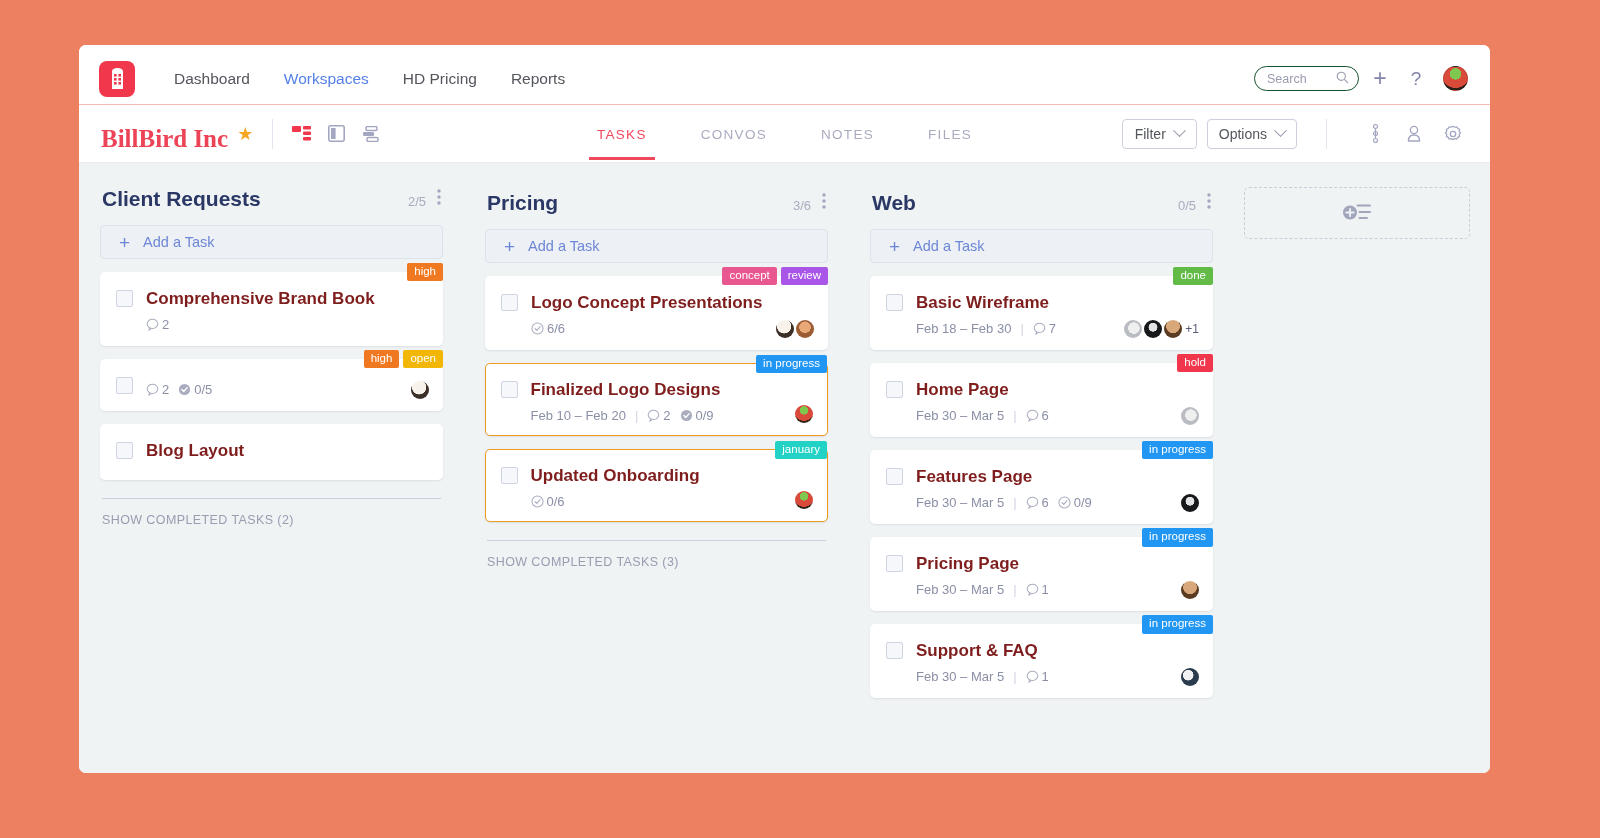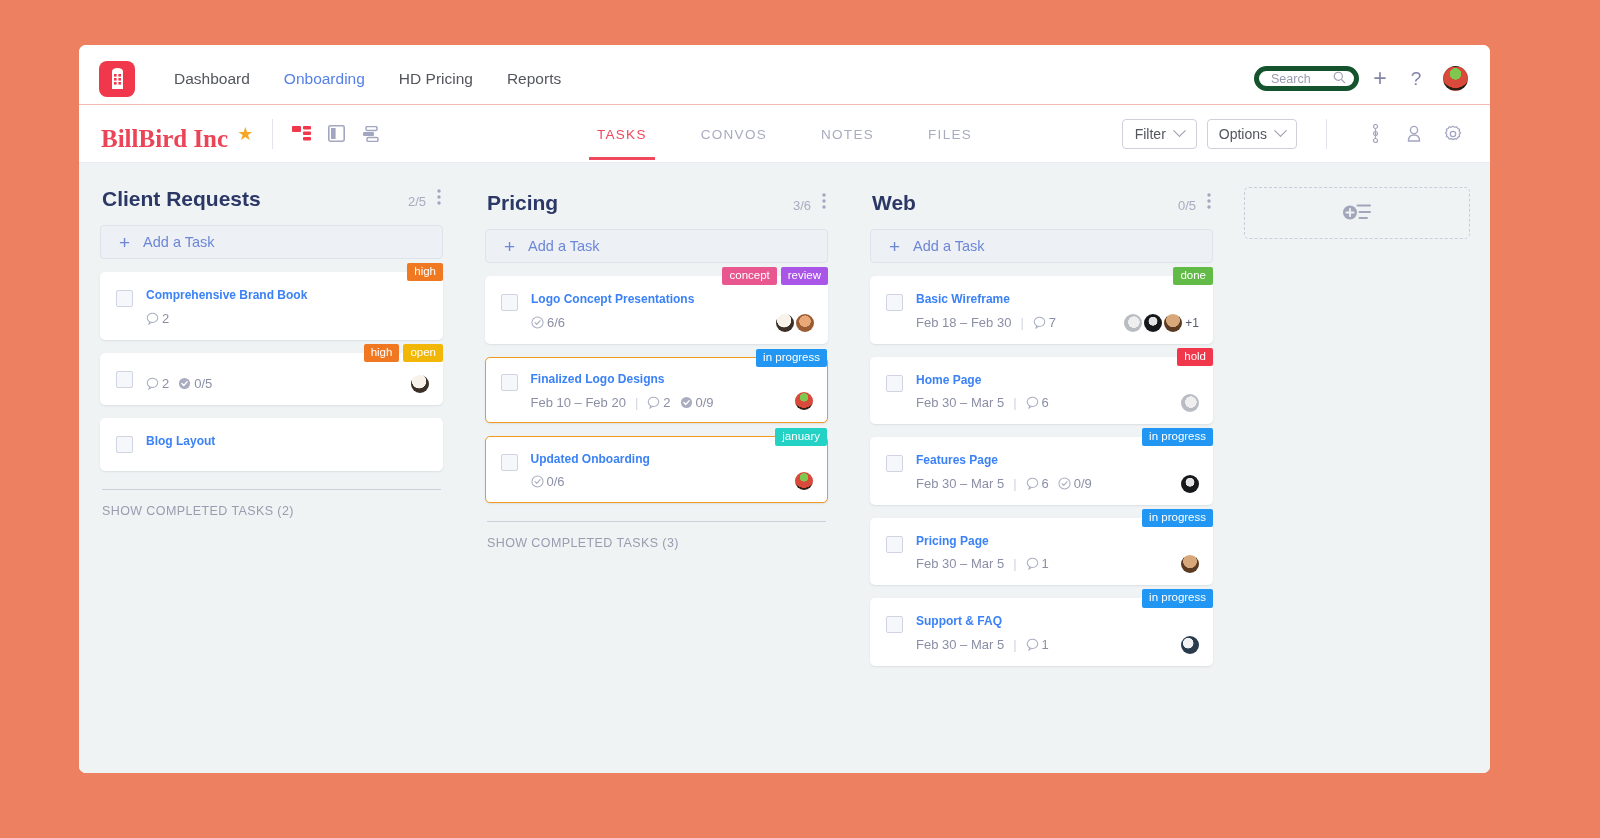--- a/index.html
+++ b/index.html
@@ -35,21 +35,21 @@
   }
   .logo svg { display:block; }
   .nav-links { display: flex; align-items: center; margin-left: 22px; }
   .nav-link {
     font-size: 15.5px; color: #53565c; padding: 0 17px;
     cursor: pointer; white-space: nowrap;
   }
   .nav-link.active { color: #5580e8; }
   .topnav-right { margin-left: auto; display: flex; align-items: center; gap: 6px; }
   .search-box {
-    width: 105px; height: 25px; border: 5px solid #14532d;
+    width: 105px; height: 25px; border: 1px solid #14532d;
     border-radius: 13px; display: flex; align-items: center;
     padding: 0 9px 0 12px; gap: 22px; cursor: text;
   }
   .search-box .ph { font-size: 12.5px; color: #9a9cb0; flex: 1; }
   .icon-btn {
     width: 30px; height: 30px; display: flex; align-items: center;
     justify-content: center; cursor: pointer; color: #8e90b0;
   }
   .plus-big { font-size: 23px; color: #8184a8; line-height: 1; font-weight: 300; }
   .q-mark { font-size: 19px; color: #8184a8; line-height: 1; }
@@ -135,21 +135,21 @@
   .tag {
     font-size: 11.5px; color: #fff; padding: 2px 7px 3px; border-radius: 2px;
     line-height: 1.15; white-space: nowrap;
   }
   .card-row { display: flex; align-items: flex-start; gap: 13px; }
   .cbox {
     width: 17px; height: 17px; border: 1px solid #cfd3e2; border-radius: 2px;
     background: #f6f7fb; flex: 0 0 17px; margin-top: 2px; cursor: pointer;
   }
   .card-body { flex: 1; min-width: 0; }
-  .card-title { font-size: 12px; font-weight: 700; color: #3b82f6; line-height: 1.3; }
+  .card-title { font-size: 17px; font-weight: 700; color: #7f1d1d; line-height: 1.3; }
   .meta { display: flex; align-items: center; gap: 9px; margin-top: 7px;
           font-size: 13px; color: #8b8fa6; flex-wrap: wrap; }
   .meta .dates { color: #8b8fa6; }
   .meta .bar { color: #d2d5e2; }
   .m-item { display: inline-flex; align-items: center; gap: 3px; }
   .card-avatars {
     position: absolute; right: 14px; bottom: 12px;
     display: flex; align-items: center; gap: 2px;
   }
   .av { width: 18px; height: 18px; border-radius: 50%; flex: 0 0 18px; }
@@ -192,21 +192,21 @@
             <rect x="9.4" y="6" width="2.6" height="2.6"></rect>
           <rect x="5" y="10" width="2.6" height="2.6"></rect>
             <rect x="9.4" y="10" width="2.6" height="2.6"></rect>
           <rect x="5" y="14" width="2.6" height="2.6"></rect>
             <rect x="9.4" y="14" width="2.6" height="2.6"></rect>
         </g>
       </svg>
     </div>
     <div class="nav-links">
       <div class="nav-link">Dashboard</div>
-      <div class="nav-link active">Onboarding</div>
+      <div class="nav-link active">Workspaces</div>
       <div class="nav-link">HD Pricing</div>
       <div class="nav-link">Reports</div>
     </div>
     <div class="topnav-right">
       <div class="search-box">
         <span class="ph">Search</span>
         <span>
           <svg width="13" height="13" viewBox="0 0 14 14">
               <circle cx="5.7" cy="5.7" r="4.4" fill="none" stroke="#9a9cb0" stroke-width="1.2"></circle>
               <line x1="9" y1="9" x2="13" y2="13" stroke="#9a9cb0" stroke-width="1.2"></line>

